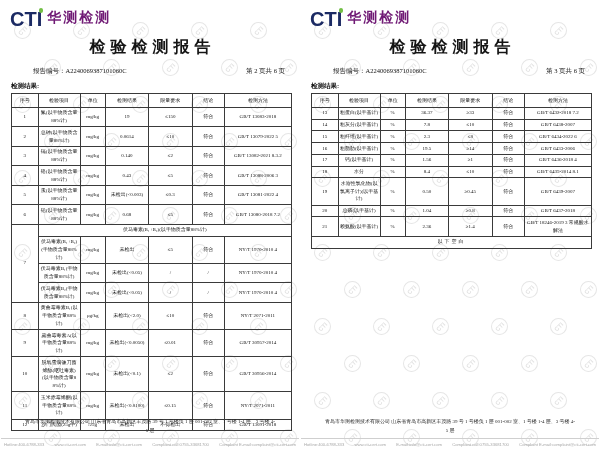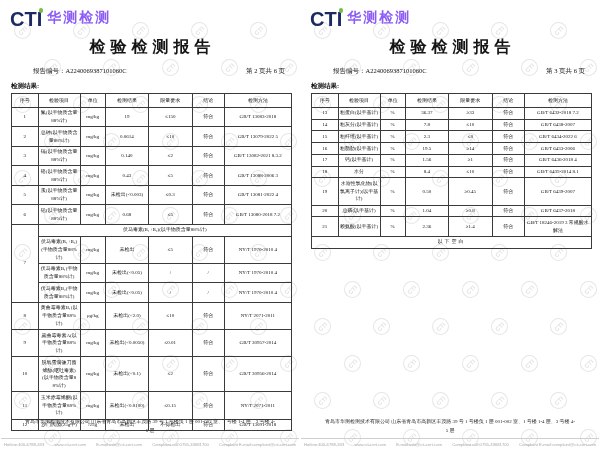--- a/index.html
+++ b/index.html
@@ -29,21 +29,21 @@
     font-weight:bold; font-size:20px; line-height:0.85;
     color:#1b2a63;
   }
   .logo-dot {
     position:absolute; top:-3px; right:-1px;
     width:4.5px; height:4.5px; border-radius:50%;
     background:#72bf44;
   }
   .logo-cn {
     font-family:"Liberation Sans",sans-serif;
-    font-size:14px; font-weight:bold; color:#8b5cf6;
+    font-size:14px; font-weight:bold; color:#701a75;
     letter-spacing:2px; padding-bottom:1px;
   }
   .doc-title {
     text-align:center; font-size:16px; font-weight:bold;
     letter-spacing:5px; margin-top:9px; text-indent:5px;
   }
   .meta-row {
     display:flex; justify-content:space-between; align-items:center;
     font-size:6.5px; padding:9px 15px 0 33px;
   }

